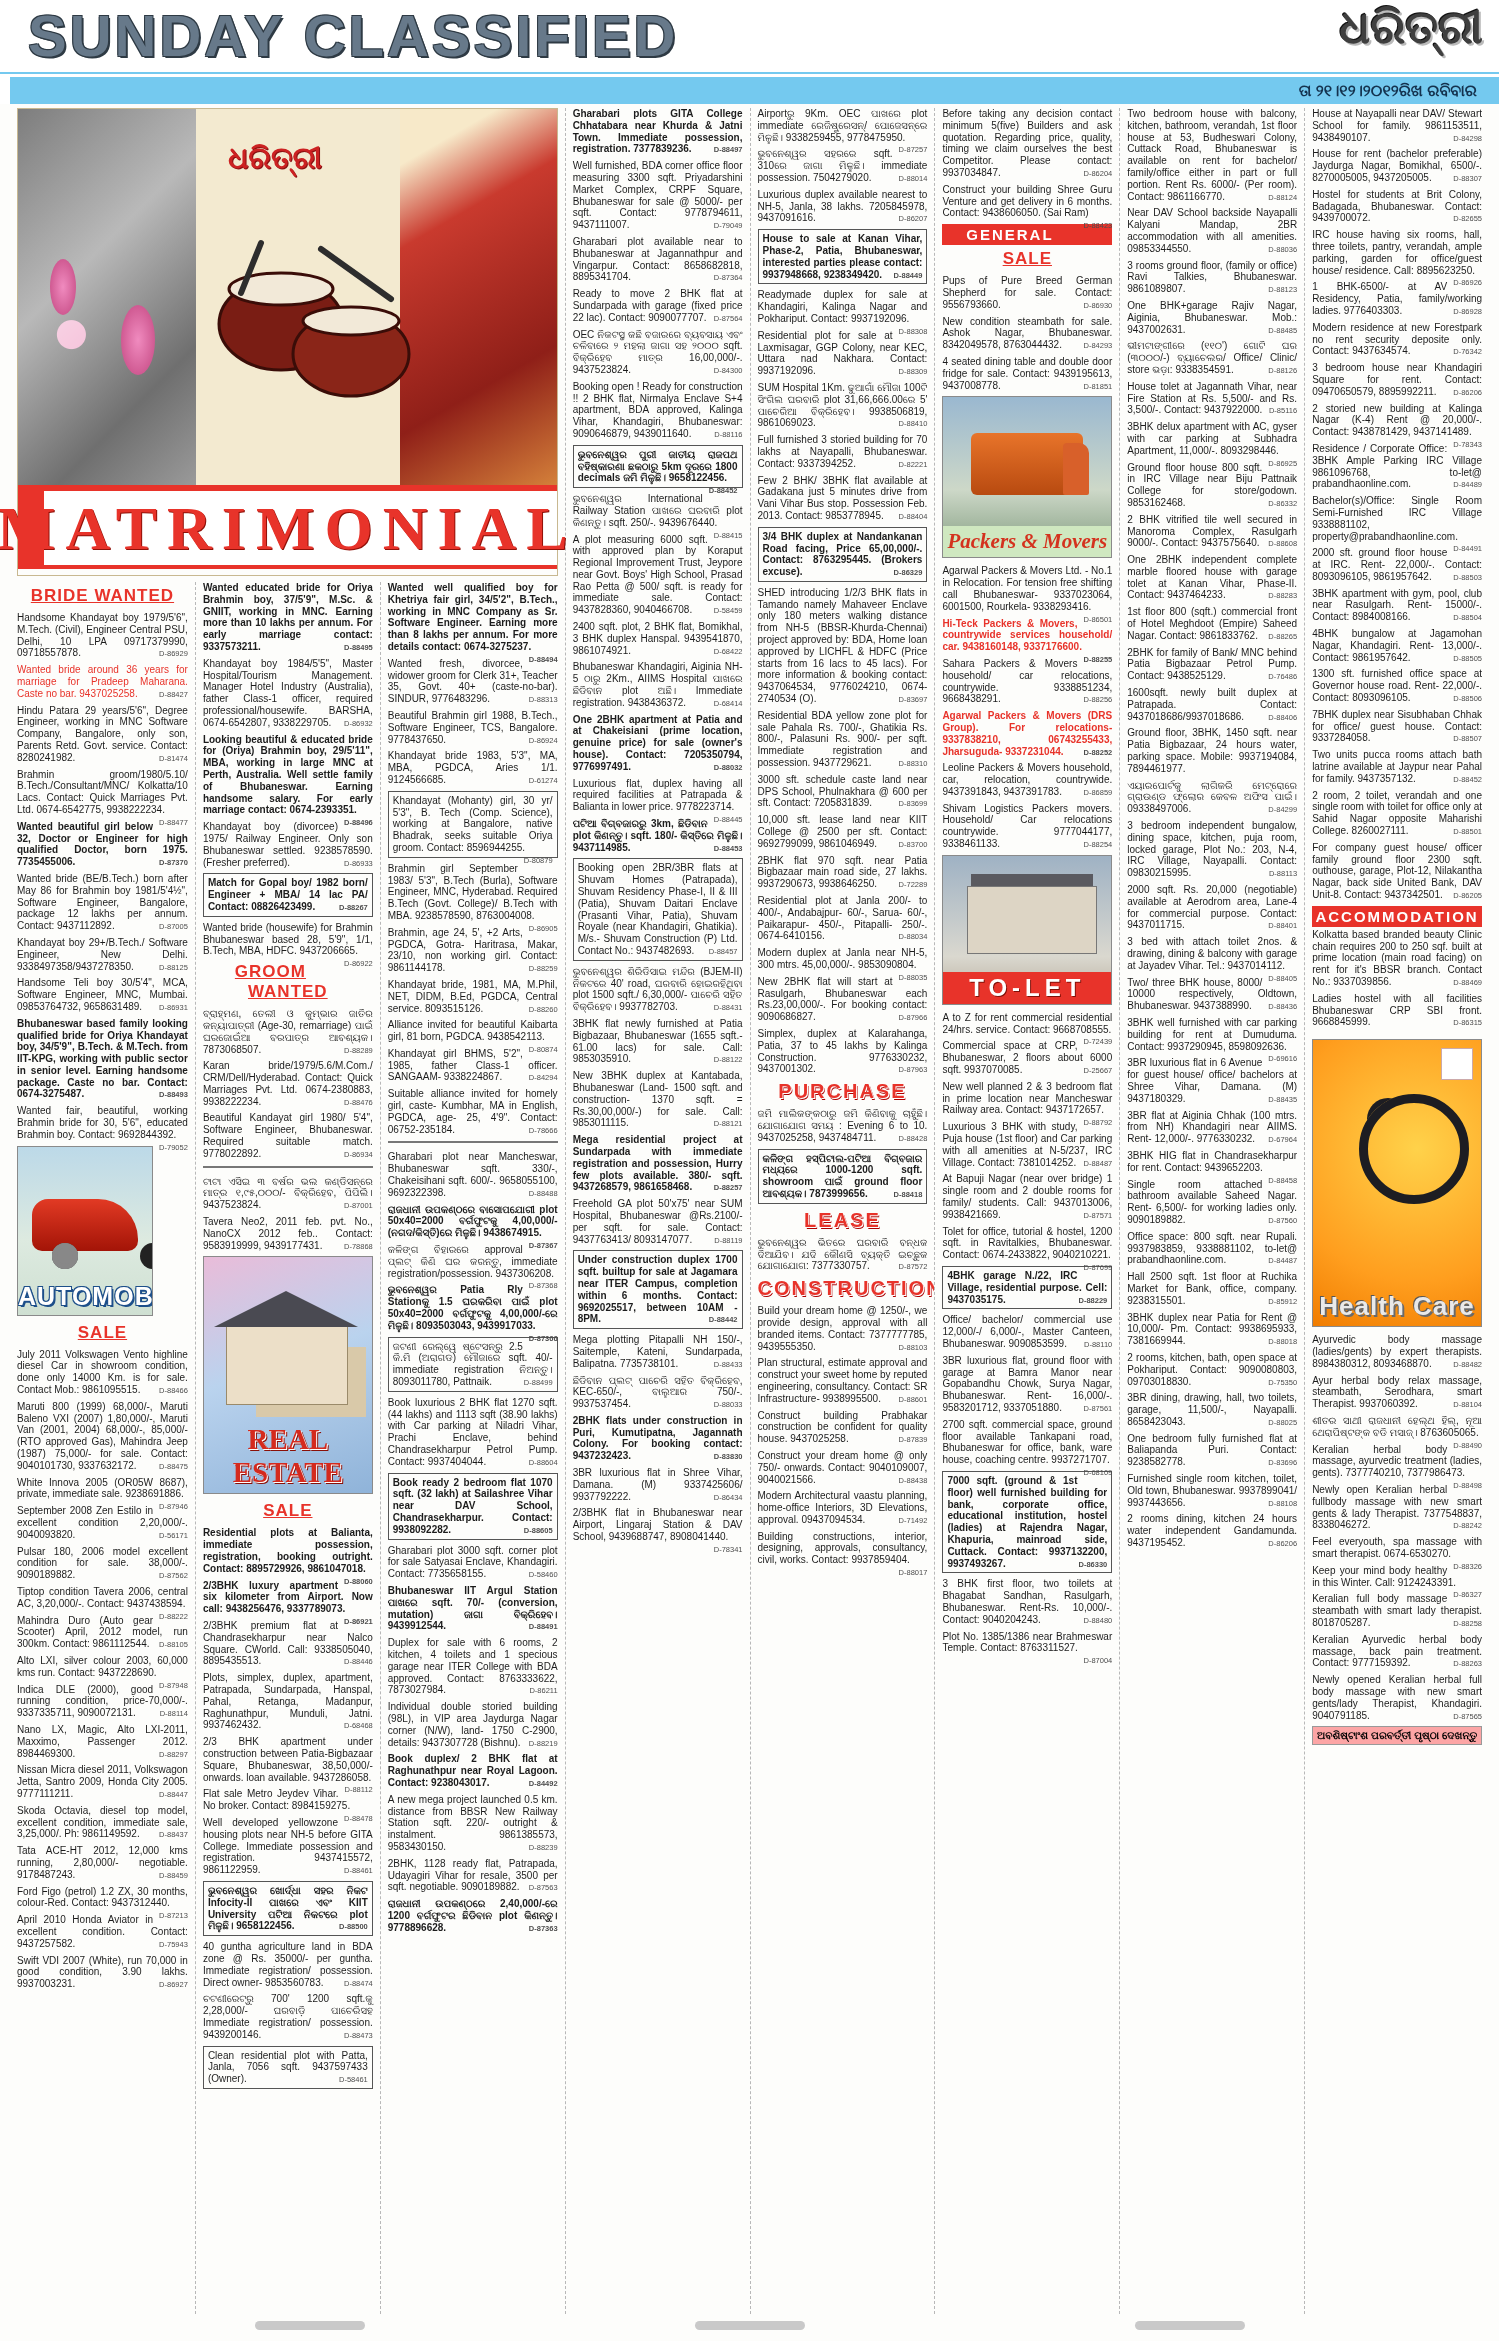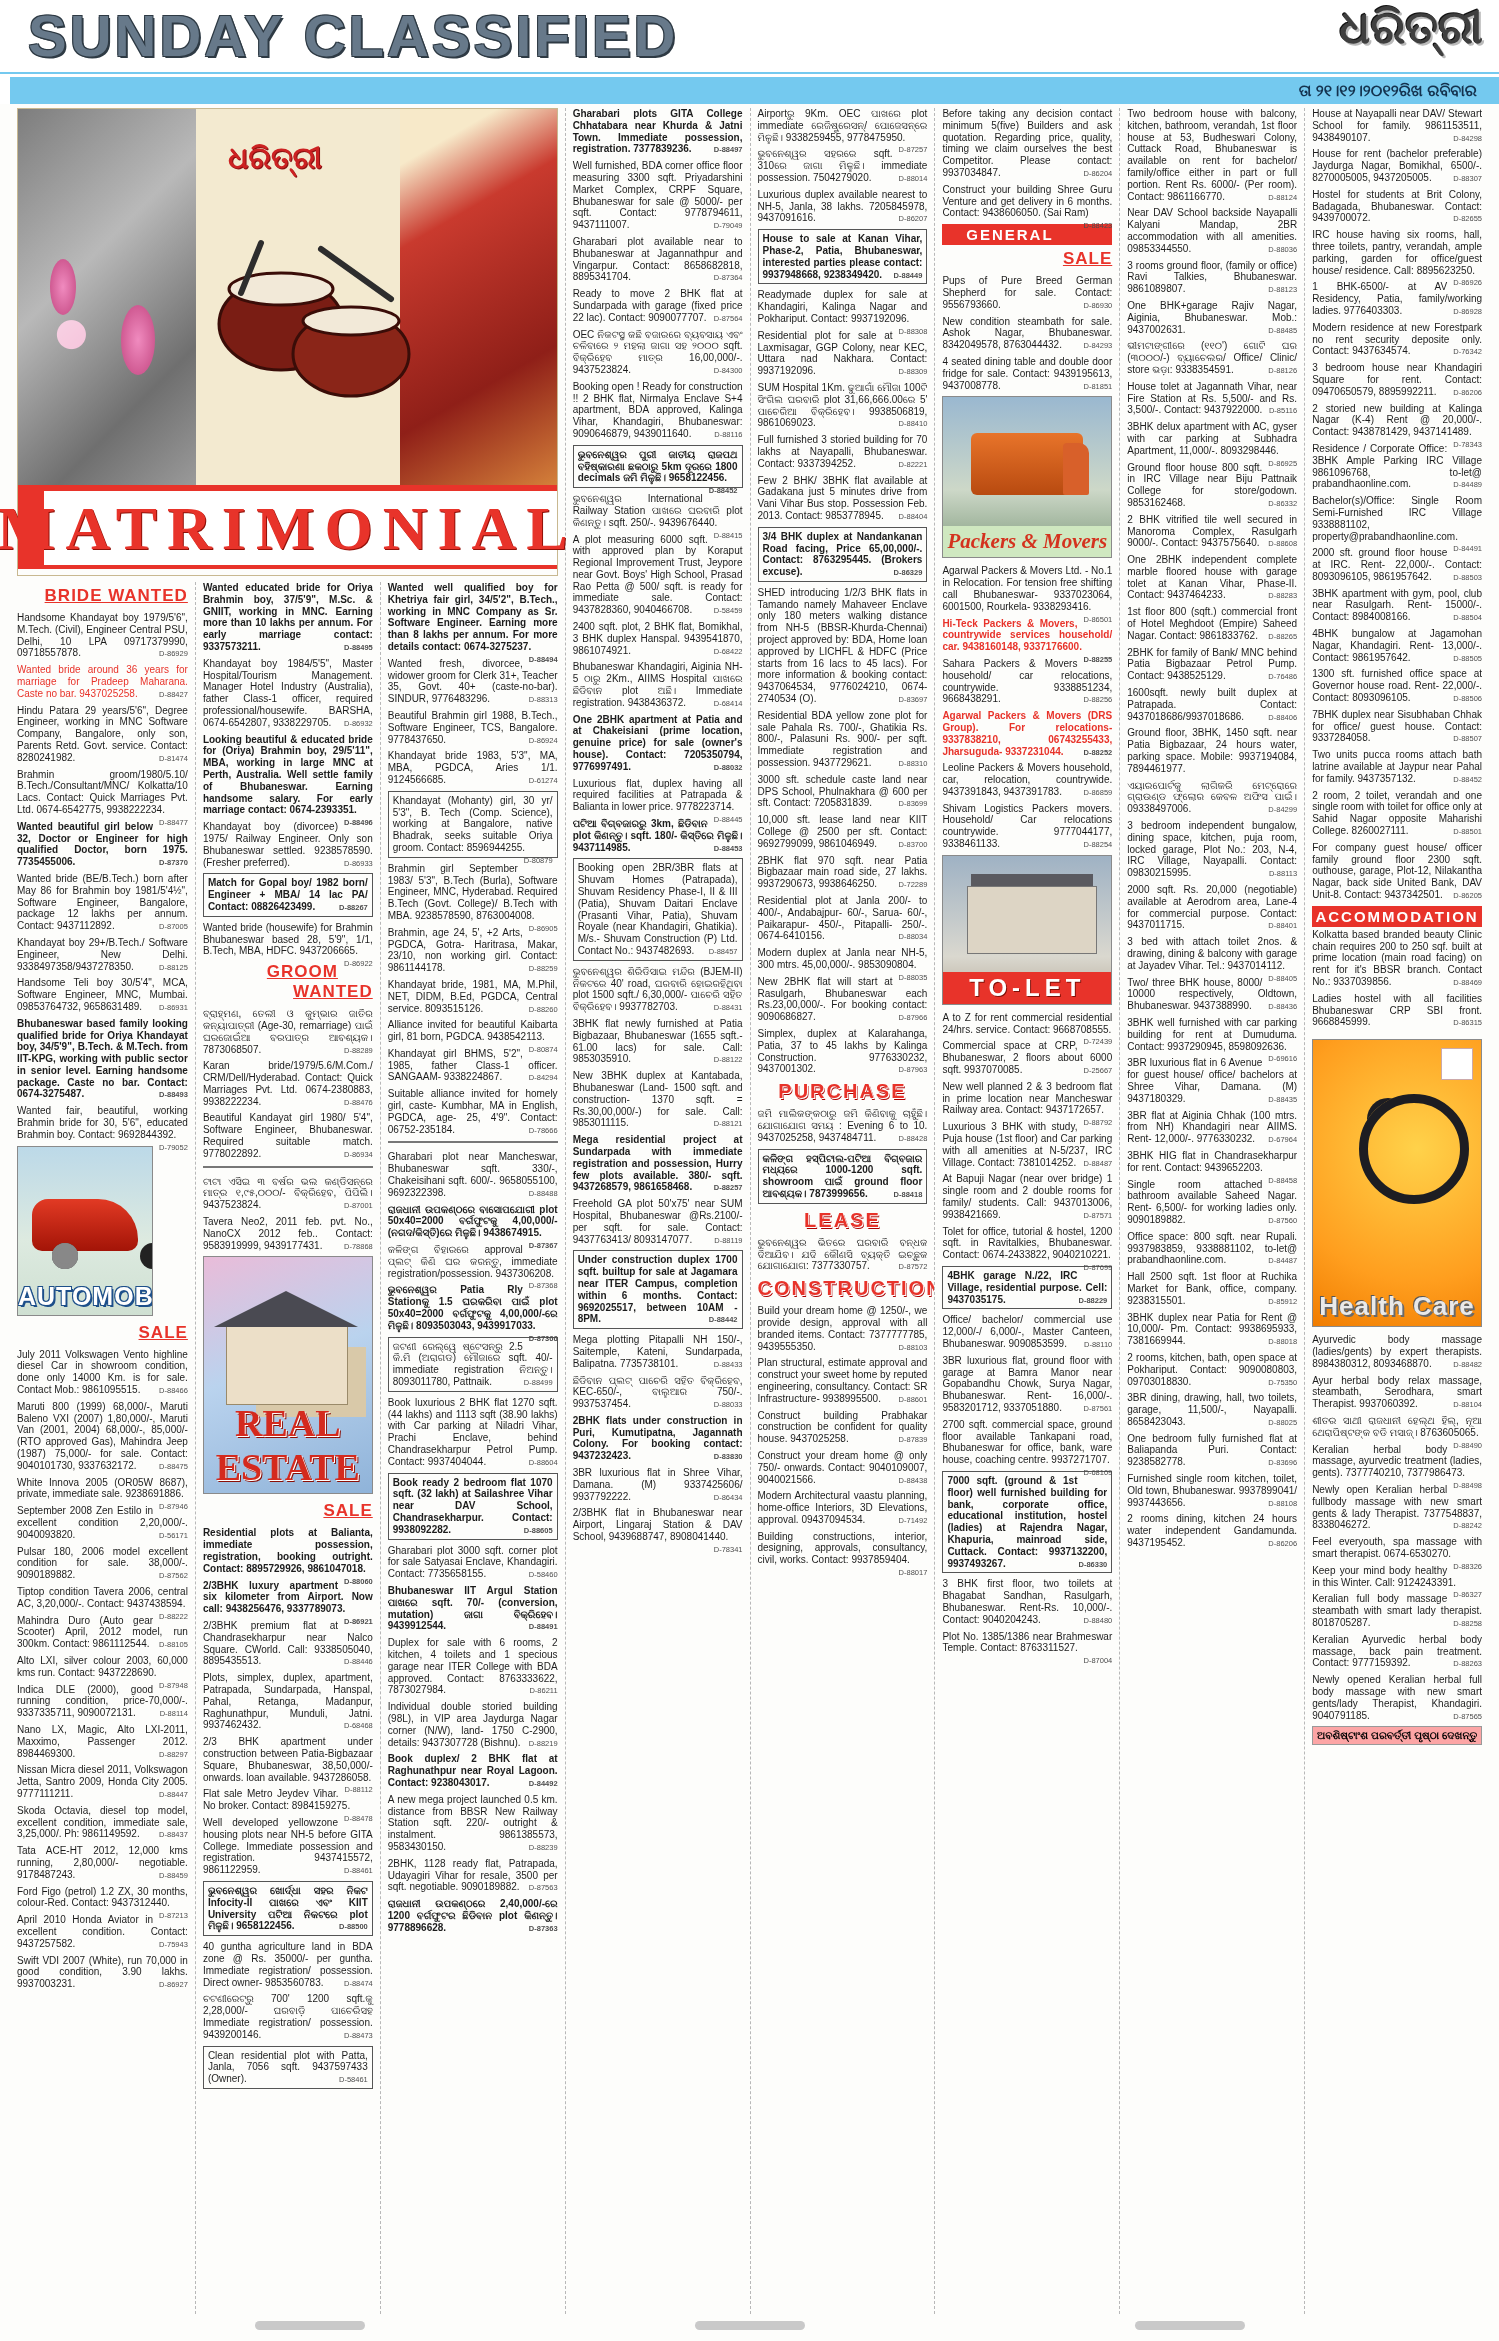--- a/index.html
+++ b/index.html
@@ -42,21 +42,21 @@
            display:flex; align-items:center; justify-content:center; position:relative; }
   #mband:before { content:""; position:absolute; left:0; top:0; bottom:0; width:26px; background:#e8332a; }
   #mband span { font-family:"Liberation Serif", serif; font-weight:bold; font-size:62px;
                 color:#e8332a; letter-spacing:10px; text-shadow:1px 1px 0 #901008; }
   
   .ad { font-size:10px; line-height:1.18; color:#1c1c1c; text-align:justify; margin:0 0 5px; }
   .ad.b { font-weight:bold; }
   .ad.r { color:#e8332a; }
   .ad.bx { border:1.5px solid #555; padding:3px 4px; }
   .dno { float:right; font-size:7.5px; color:#4c4c4c; margin-left:6px; margin-top:3px; }
-  .sec { color:#e8332a; font-weight:bold; font-size:17px; text-align:right;
+  .sec { color:#e8332a; font-weight:bold; font-size:17px; text-align:center;
          text-decoration:underline; margin:4px 0 6px; letter-spacing:1px; }
   .secbar { background:#e8332a; color:#fff; font-weight:bold; font-size:15px; text-align:center;
             letter-spacing:2px; padding:2px 0; margin:4px 0 2px; }
   .bigred { color:#e8332a; font-weight:bold; font-size:20px; text-align:center; letter-spacing:2px;
             margin:5px 0 5px; text-shadow:1px 1px 0 #fff, 1.5px 1.5px 0 #a00; }
   .rule { height:2px; background:#777; margin:6px 0 8px; }
   
   .banner { position:relative; border:1px solid #8a8a8a; margin:3px 0 7px; overflow:hidden;padding-left:30px; }
   .bn-label { position:absolute; left:0; right:0; bottom:4px; text-align:center; font-weight:bold; }
   .bn-automobile { height:170px; background:linear-gradient(180deg,#bcd9e8,#ddeae0 55%,#cfe0d2); }
@@ -64,21 +64,21 @@
         background:linear-gradient(180deg,#e23a24,#a31407); border-radius:16px 40px 10px 10px; }
   .bn-automobile:after { content:""; position:absolute; left:34px; top:96px; width:26px; height:26px;
         border-radius:50%; background:#222; box-shadow:88px 0 0 #222, 0 0 0 5px #888 inset, 88px 0 0 5px #888 inset; }
   .bn-automobile .bn-label { font-size:25px; color:#fff; letter-spacing:1px;
         text-shadow:2px 2px 0 #1d4f8a, -1px -1px 0 #1d4f8a, 1px -1px 0 #1d4f8a, -1px 1px 0 #1d4f8a; }
   .bn-realestate { height:238px; background:linear-gradient(160deg,#e9bcd9,#bad3ee 45%,#8fb3d9); }
   .bn-realestate:before { content:""; position:absolute; left:22px; top:66px; width:120px; height:80px;
         background:#ecdfc8; border:1px solid #9a8a6a; box-shadow:24px 18px 0 -6px #d9c9a9; }
   .bn-realestate:after { content:""; position:absolute; left:10px; top:34px; width:0; height:0;
         border-left:72px solid transparent; border-right:72px solid transparent; border-bottom:36px solid #4a4a52; }
-  .bn-realestate .bn-label { font-family:"Liberation Serif",serif; font-size:38px; color:#d42a1e;
+  .bn-realestate .bn-label { font-family:"Liberation Serif",serif; font-size:29px; color:#d42a1e;
         text-shadow:1px 1px 0 #fff, 2px 2px 0 #8a1008; }
   .bn-packers { height:162px; background:linear-gradient(180deg,#9ab8d0,#cdd8c8 58%,#7e9a7c); }
   .bn-packers:before { content:""; position:absolute; left:28px; top:36px; width:112px; height:62px;
         background:linear-gradient(180deg,#e8742a,#b84a10); border-radius:6px; }
   .bn-packers:after { content:""; position:absolute; left:120px; top:46px; width:26px; height:52px;
         background:#d8602a; border-radius:4px 10px 2px 2px; box-shadow:-86px 62px 0 -18px #222, -28px 62px 0 -18px #222; }
   .bn-packers .bn-label { bottom:0; background:#cfe8c0; font-family:"Liberation Serif",serif;
         font-style:italic; font-size:21px; color:#d4321e; padding:3px 0; }
   .bn-tolet { height:150px; background:linear-gradient(180deg,#9fb2c4,#dad8cf 68%,#b3a897); }
   .bn-tolet:before { content:""; position:absolute; left:24px; top:30px; width:128px; height:66px;

